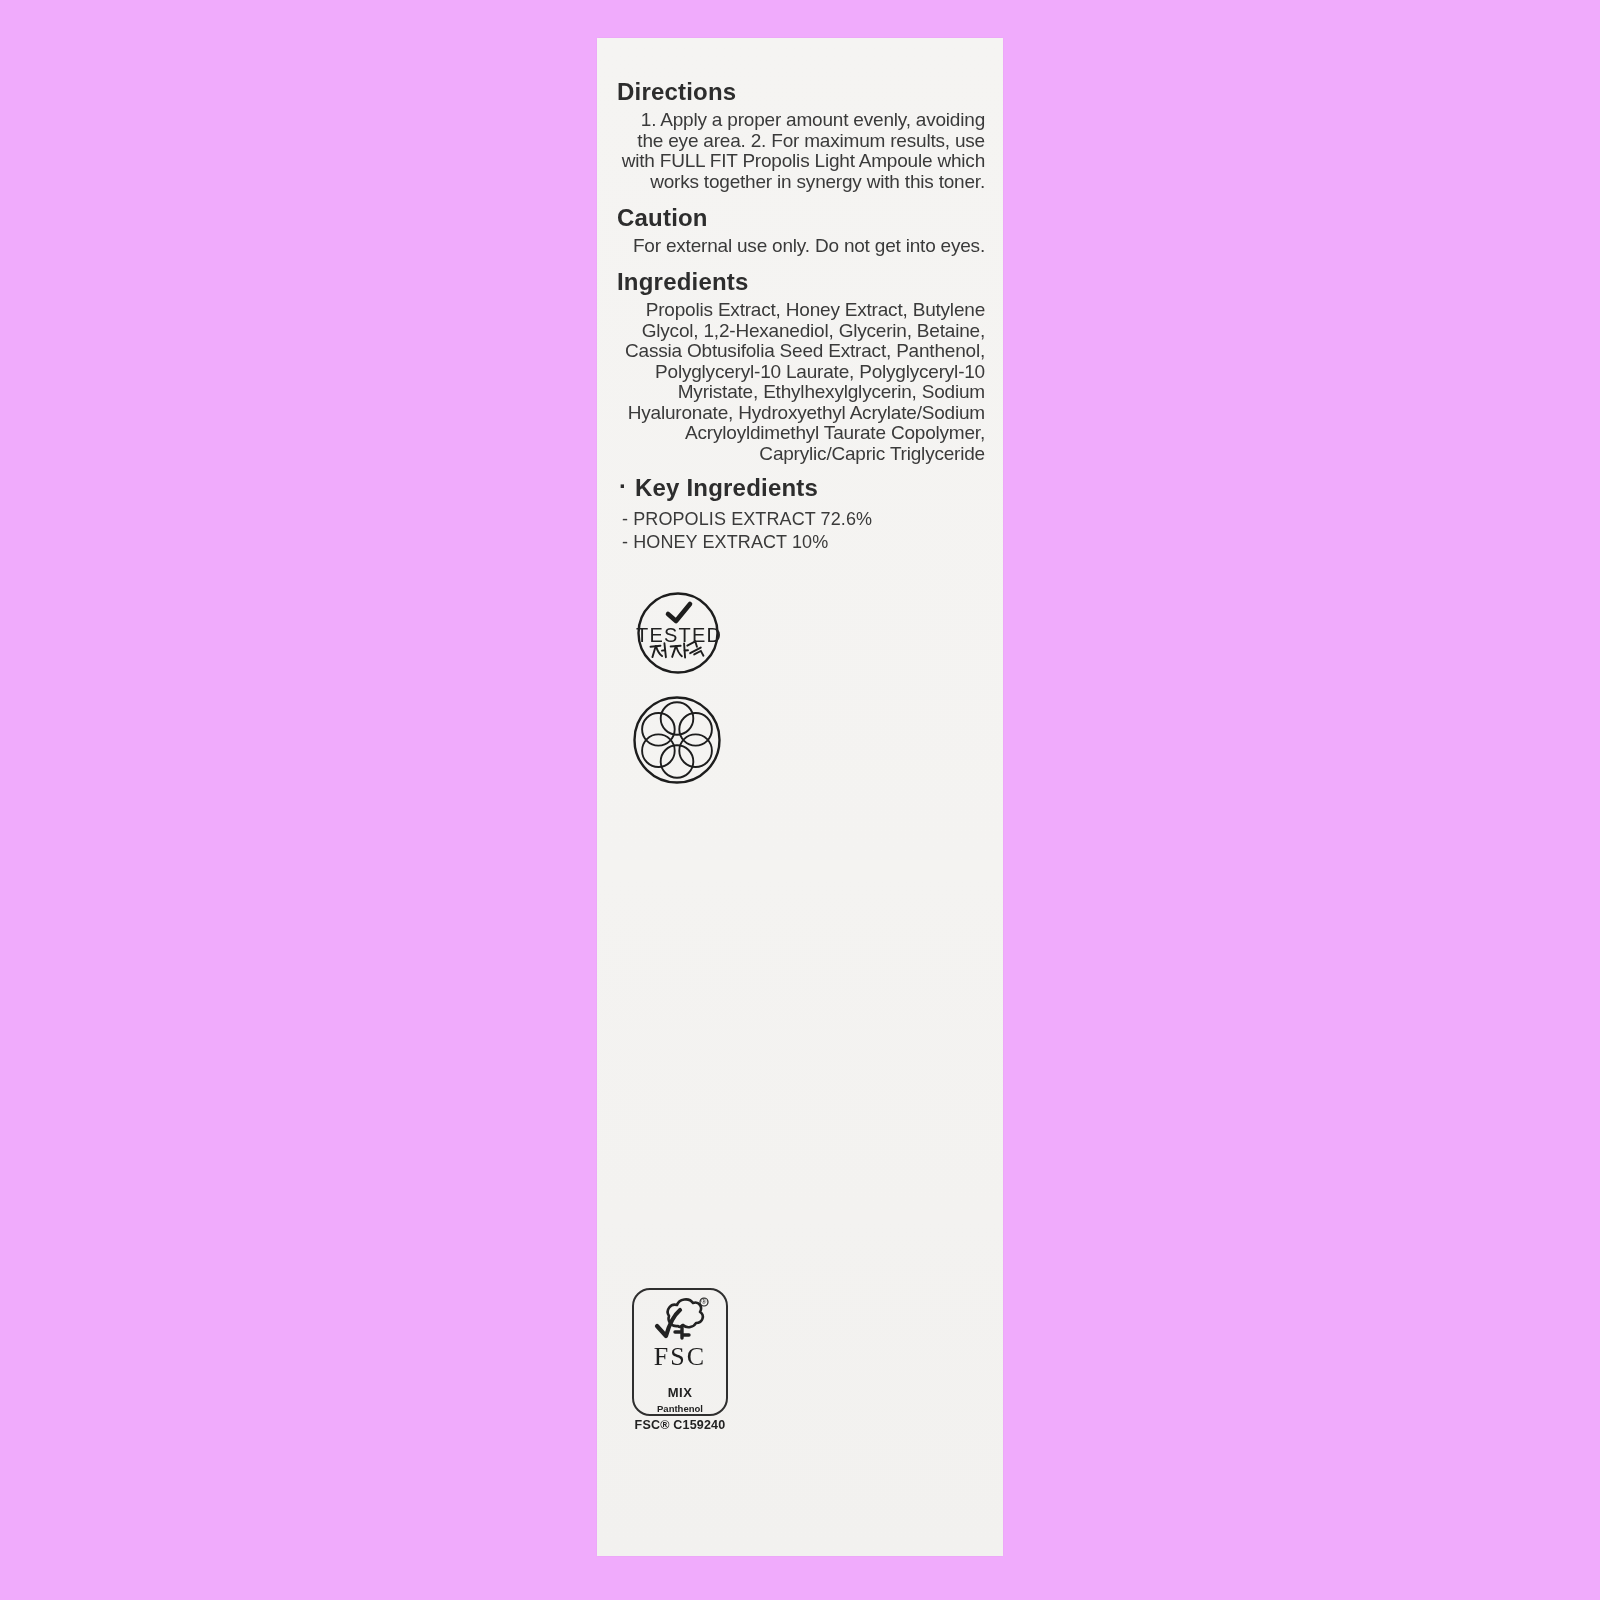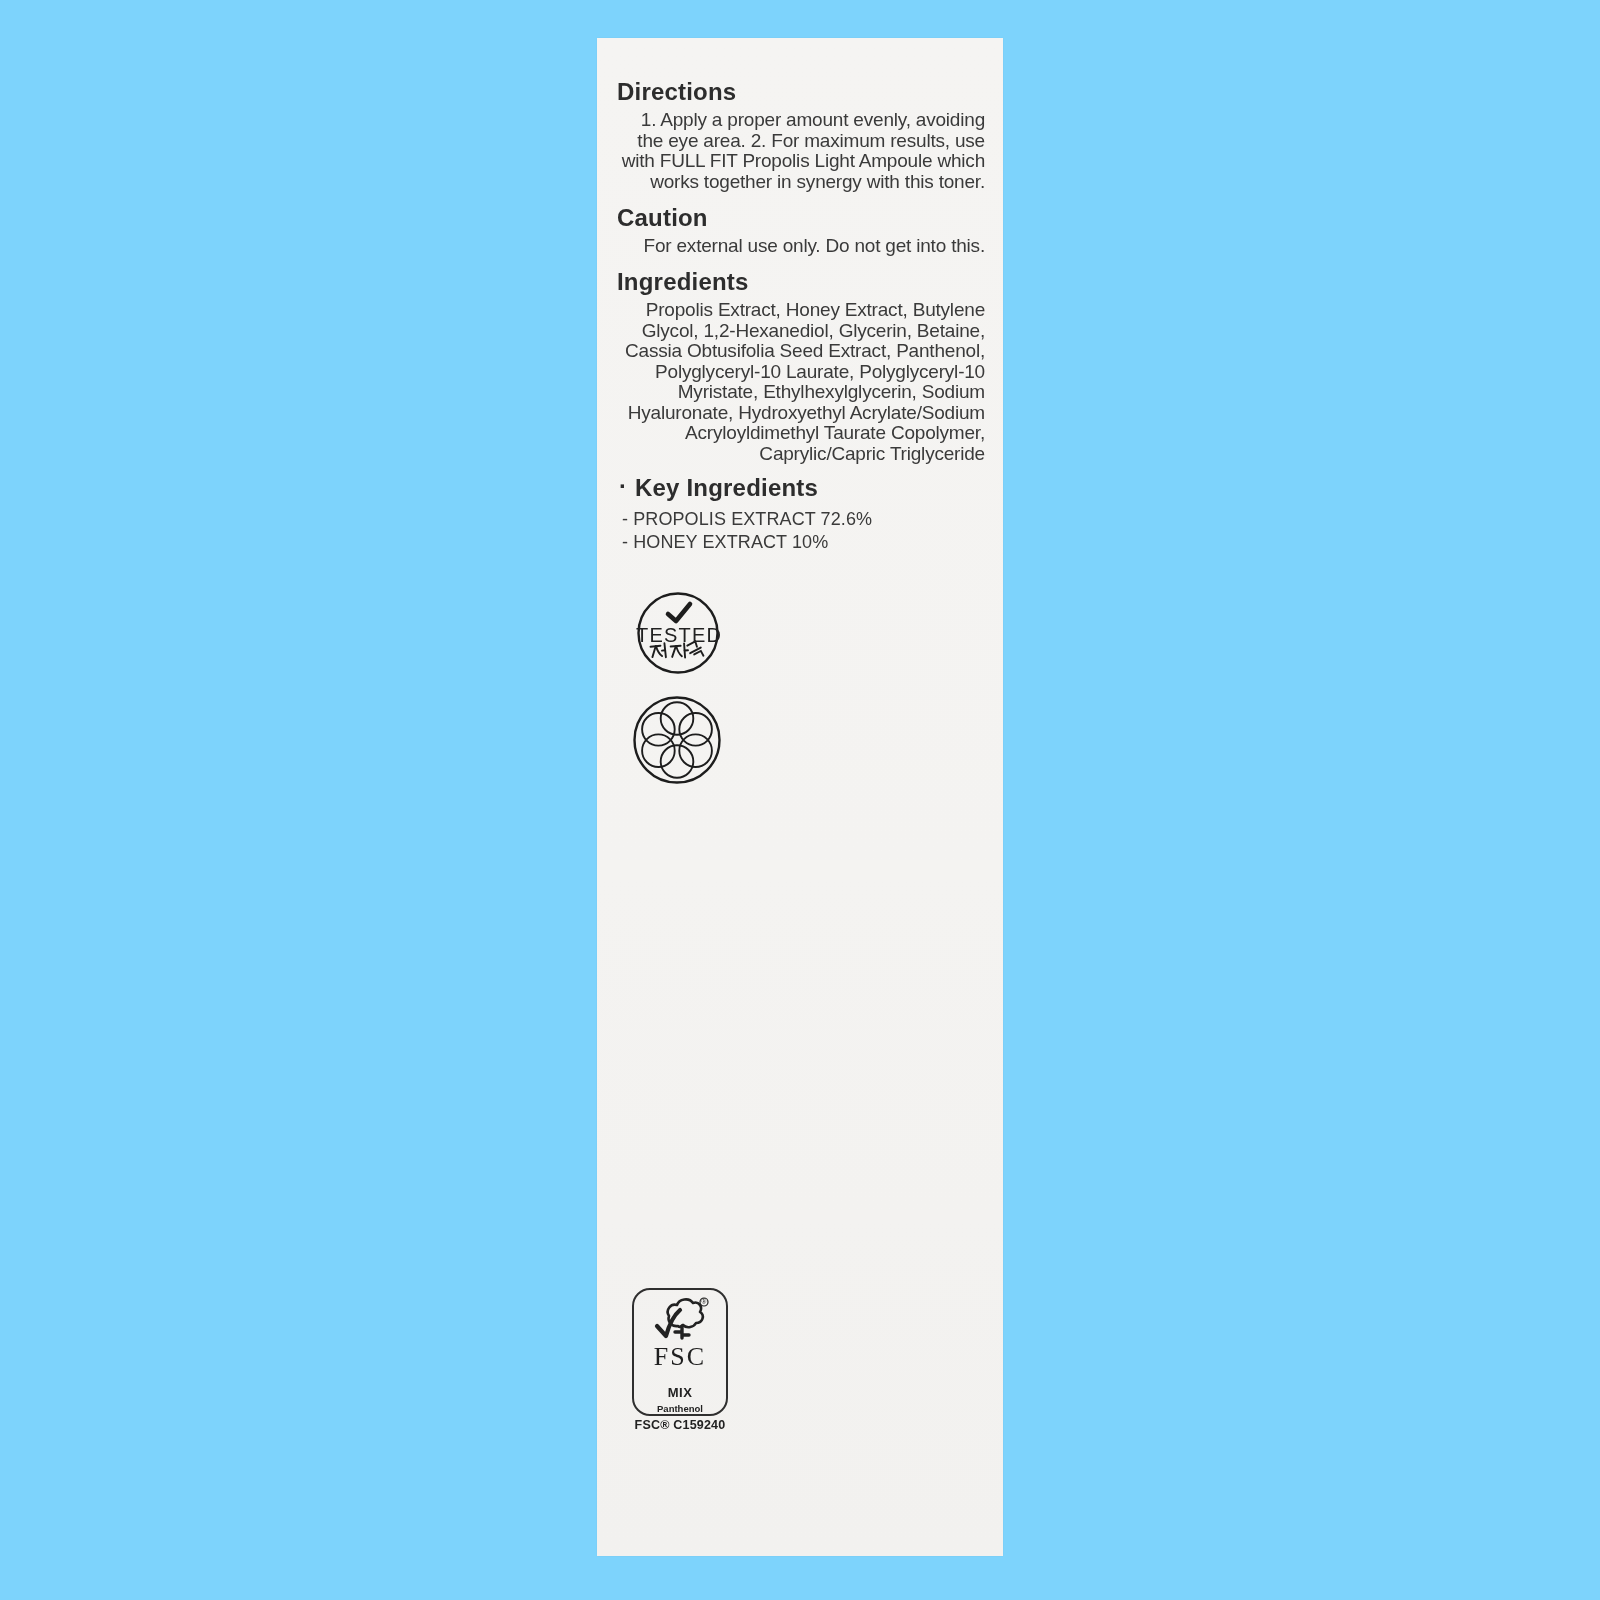--- a/index.html
+++ b/index.html
@@ -1,17 +1,17 @@
 <!DOCTYPE html>
 <html><head>
 <meta charset="utf-8">
 <style>
   html,body{margin:0;padding:0;background:#ffffff;}
   .stage{
-    position:relative;width:1600px;height:1600px;background:#7dd3fc;overflow:hidden;
+    position:relative;width:1600px;height:1600px;background:#f0abfc;overflow:hidden;
     font-family:"Liberation Sans","DejaVu Sans",sans-serif;color:#333333;
   }
   .panel{
     position:absolute;left:597px;top:38px;width:406px;height:1518px;
     background:linear-gradient(180deg,#f5f4f2 0%,#f4f3f1 55%,#f2f1ef 100%);
     box-shadow:0 0 2px rgba(0,0,0,0.05);
   }
   .sec{position:absolute;left:20px;width:368px;}
   .sec h2{
     margin:0;font-size:24px;line-height:28px;font-weight:600;
@@ -64,21 +64,21 @@
     <div class="sec sec-directions">
       <h2>Directions</h2>
       <div class="body">1. Apply a proper amount evenly, avoiding
 the eye area. 2. For maximum results, use
 with FULL FIT Propolis Light Ampoule which
 works together in synergy with this toner.</div>
     </div>
 
     <div class="sec sec-caution">
       <h2>Caution</h2>
-      <div class="body">For external use only. Do not get into this.</div>
+      <div class="body">For external use only. Do not get into eyes.</div>
     </div>
 
     <div class="sec sec-ingredients">
       <h2>Ingredients</h2>
       <div class="body">Propolis Extract, Honey Extract, Butylene
 Glycol, 1,2-Hexanediol, Glycerin, Betaine,
 Cassia Obtusifolia Seed Extract, Panthenol,
 Polyglyceryl-10 Laurate, Polyglyceryl-10
 Myristate, Ethylhexylglycerin, Sodium
 Hyaluronate, Hydroxyethyl Acrylate/Sodium

